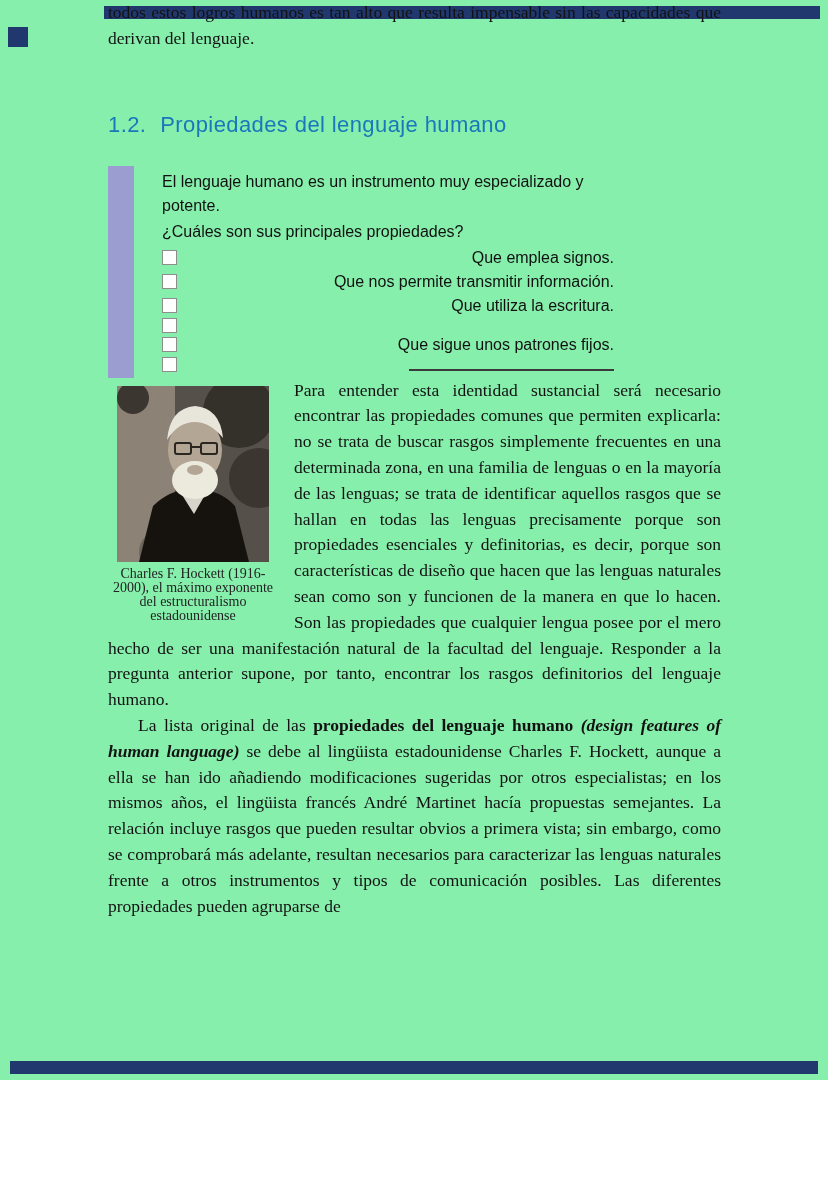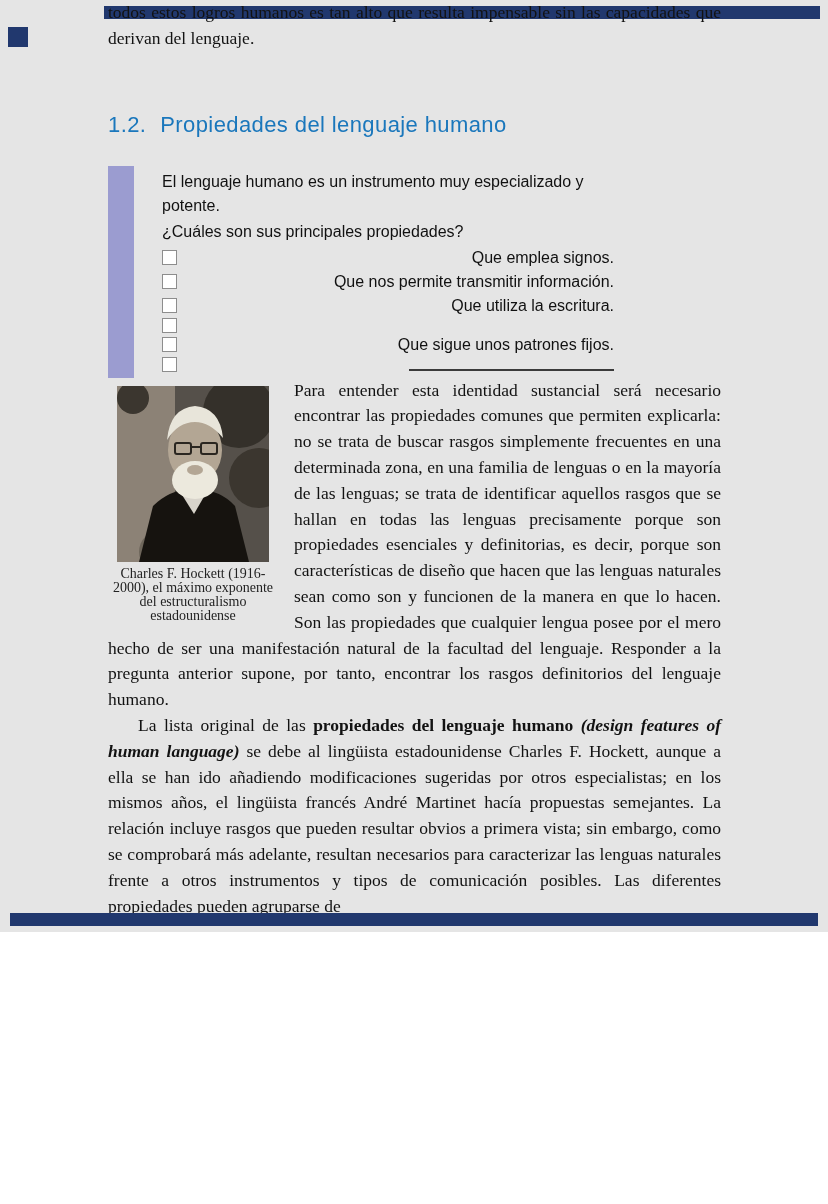--- a/index.html
+++ b/index.html
@@ -6,22 +6,22 @@
     --navy:#21386e;
     --heading-blue:#1a77bc;
     --lavender:#9b9cd0;
     --rule-blue:#5a7ec2;
     --ink:#121212;
   }
   *{box-sizing:border-box;}
   html,body{margin:0;padding:0;background:#ffffff;}
   .page{
     position:relative;
-    width:828px;height:932px;
-    background:#e5e5e5;
+    width:828px;height:1080px;
+    background:#86efac;
     font-family:"Liberation Serif","DejaVu Serif",serif;
     color:var(--ink);
     overflow:hidden;
   }
   
   .top-bar{position:absolute;left:104px;right:8px;top:6px;height:13px;background:var(--navy);}
   .corner-square{position:absolute;left:8px;top:27px;width:20px;height:20px;background:var(--navy);}
   .bottom-bar{position:absolute;left:10px;right:10px;bottom:6px;height:13px;background:var(--navy);}
 
   .content{position:absolute;left:108px;top:0;width:613px;}

